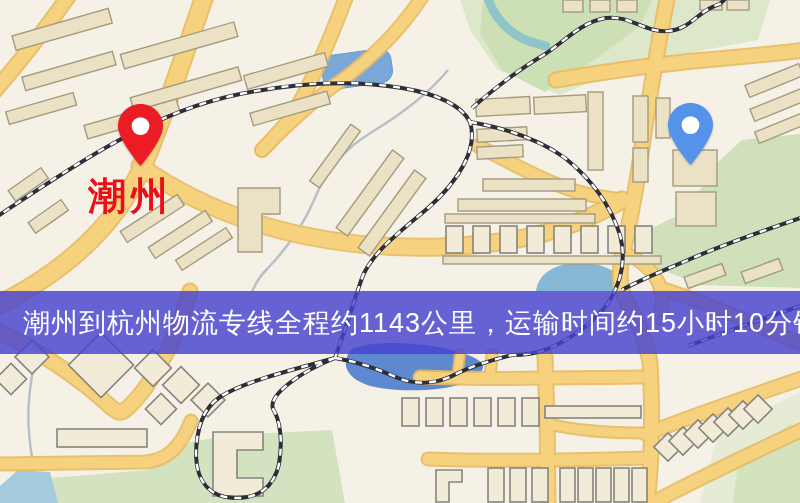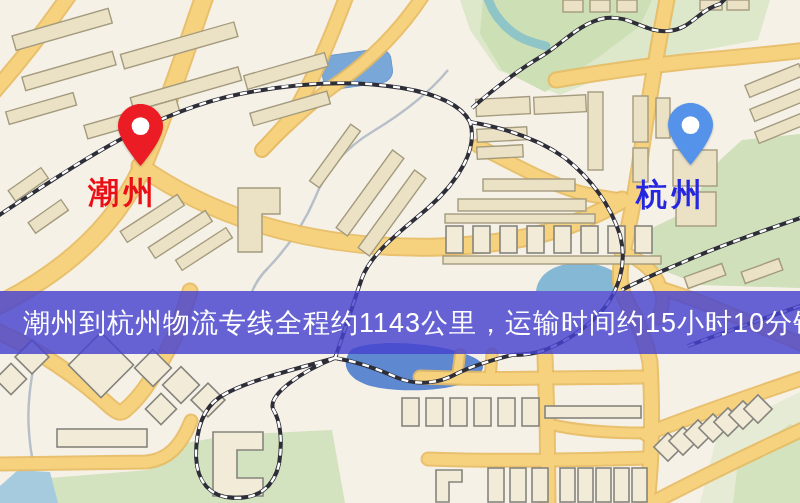--- a/index.html
+++ b/index.html
@@ -3,21 +3,21 @@
 <meta charset="utf-8">
 <style>
   html,body{margin:0;padding:0;}
   body{width:800px;height:503px;overflow:hidden;font-family:"Liberation Sans",sans-serif;}
   .map-wrap{position:relative;width:800px;height:503px;background:#f6f1e7;}
   .map-wrap svg.basemap{position:absolute;left:0;top:0;display:block;}
   .pin{position:absolute;width:45px;height:66px;}
   .pin svg{display:block;width:100%;height:100%;filter:drop-shadow(0 1px 1px rgba(0,0,0,.25));}
   .pin-origin{left:118px;top:102px;}
   .pin-destination{left:668px;top:101px;}
-  .city-label{position:absolute;font-size:31px;font-weight:bold;line-height:1;
+  .city-label{position:absolute;font-size:38px;font-weight:bold;line-height:1;
       font-family:"Liberation Serif","DejaVu Serif",serif;letter-spacing:4px;white-space:nowrap;
       text-shadow:0 0 1px rgba(255,255,255,.3);}
   .label-origin{left:88px;top:177px;color:var(--origin-label,#e90f15);}
   .label-destination{left:636px;top:179px;color:var(--destination-label,#2526df);}
   .banner{position:absolute;left:0;top:291px;width:800px;height:63px;
       background:var(--banner-bg,rgba(70,66,208,.82));display:flex;align-items:center;}
   .banner-text{color:var(--banner-text,#ffffff);font-size:27px;letter-spacing:1px;
       padding-left:23px;white-space:nowrap;}
   .road-casing path,.road-casing use{fill:none;stroke:#e7ba60;stroke-linecap:round;opacity:.9;}
   .road-fill path,.road-fill use{fill:none;stroke:#f6d27f;stroke-linecap:round;}
@@ -251,15 +251,14 @@
     </svg>
   </div>
   <div class="city-label label-origin">潮州</div>
 
   <div class="pin pin-destination">
     <svg viewBox="0 0 48 66">
       <path d="M24,0 C11,0 0,10.5 0,23.5 C0,39 24,66 24,66 C24,66 48,39 48,23.5 C48,10.5 37,0 24,0 Z" fill="#5592ea"></path>
       <circle cx="24" cy="23.5" r="9.5" fill="#ffffff"></circle>
     </svg>
   </div>
-  <div class="city-label label-destination">杭州</div>
 
 </div>
 
 </body></html>

